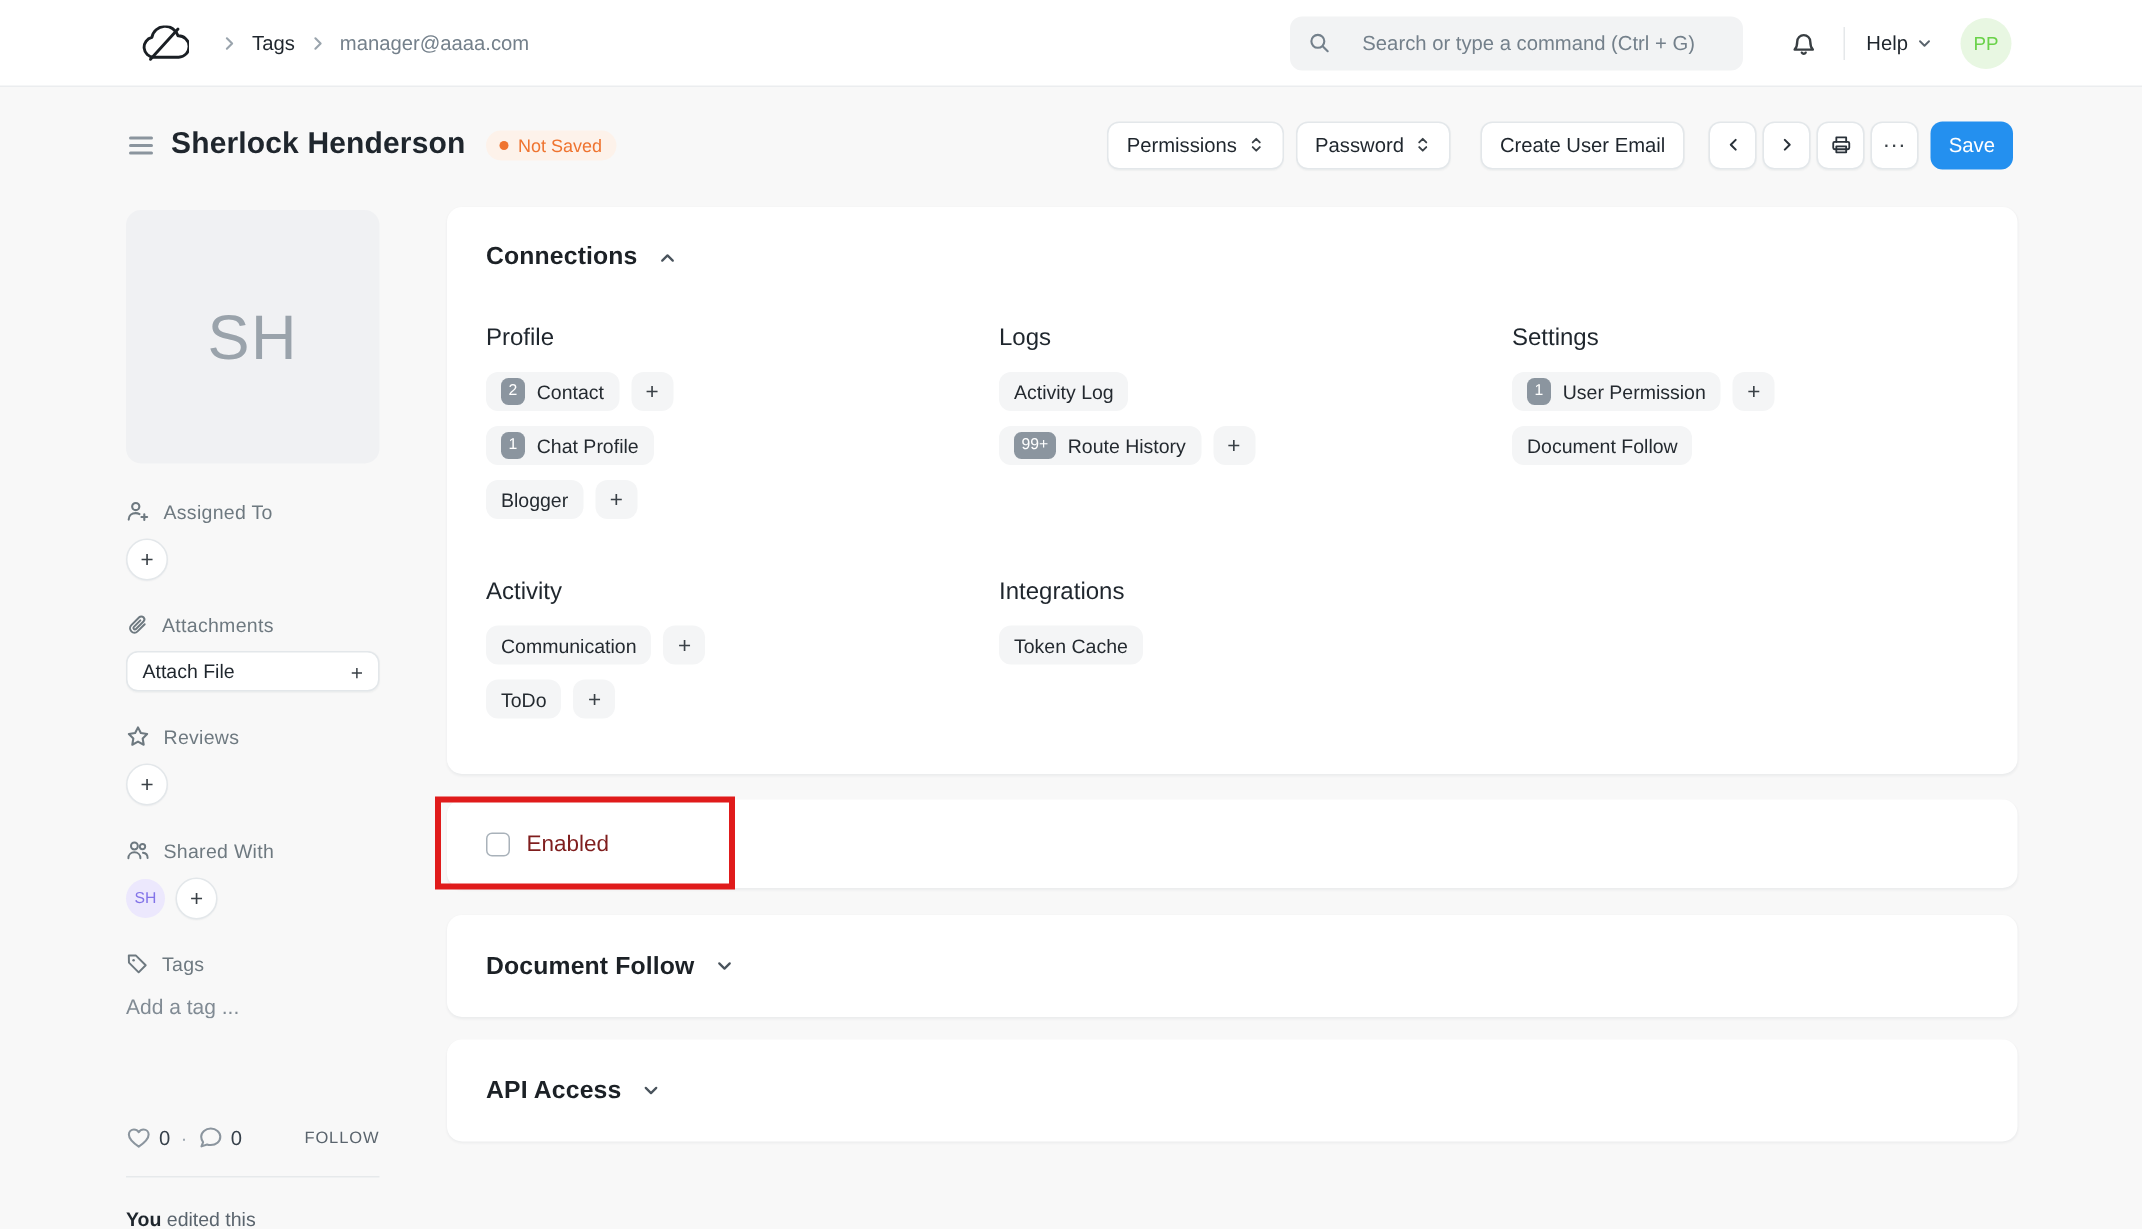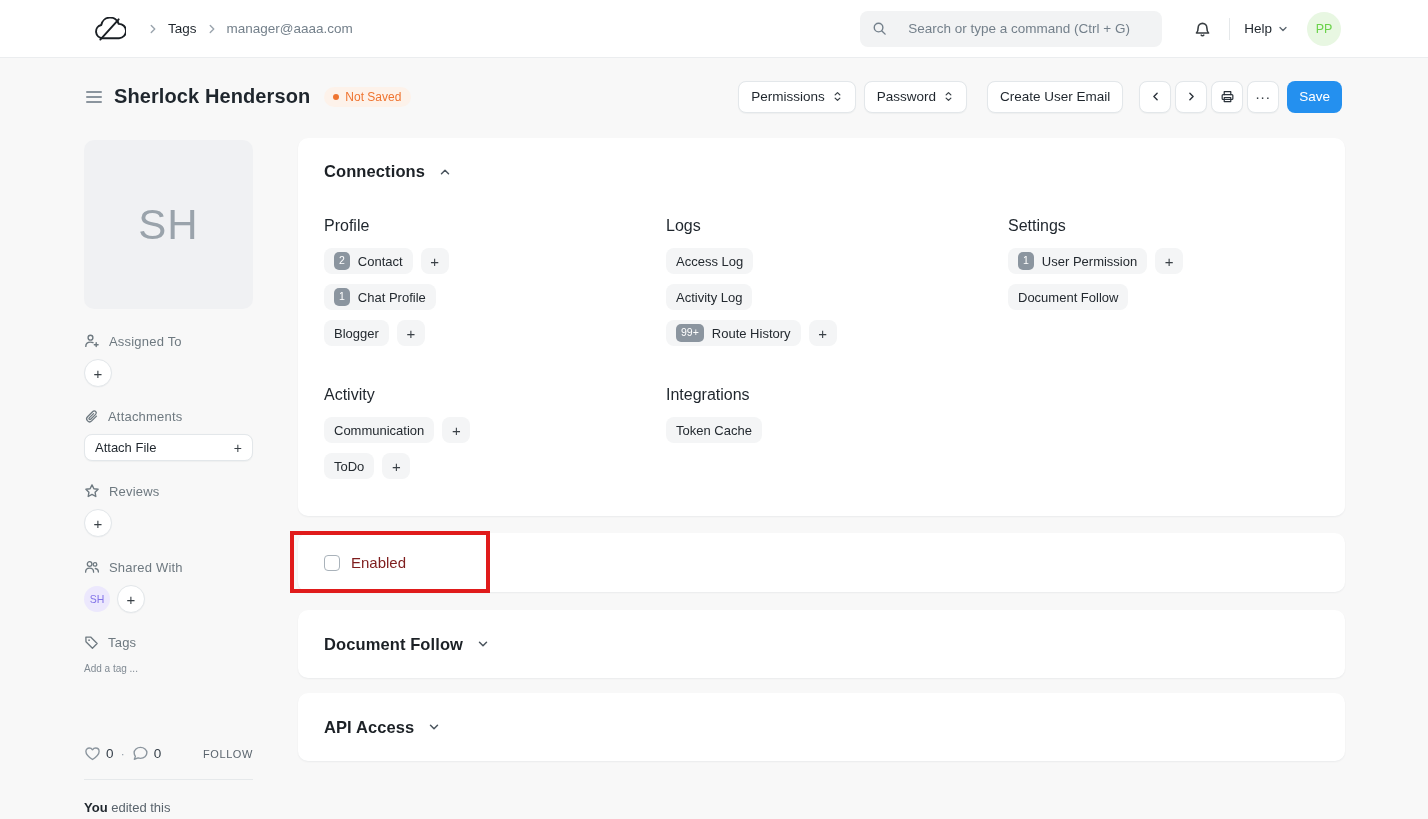--- a/index.html
+++ b/index.html
@@ -108,21 +108,21 @@
     border-radius:8px;display:flex;align-items:center;justify-content:space-between;
     padding:0 10px;font-size:13px;color:var(--text-dark);
     box-shadow:0 .5px 1px rgba(25,39,52,.04);
   }
   .attach-btn .plus{color:#3a4147;font-size:14px;}
   .shared-row{display:flex;align-items:center;gap:7px;}
   .avatar-sh-small{
     width:26px;height:26px;border-radius:50%;background:#ece8fd;color:#8273e8;
     font-size:10.5px;display:flex;align-items:center;justify-content:center;
   }
-  .tag-input{border:none;background:transparent;outline:none;font-size:10px;color:var(--text-dark);width:150px;font-family:inherit;}
+  .tag-input{border:none;background:transparent;outline:none;font-size:14px;color:var(--text-dark);width:150px;font-family:inherit;}
   .tag-input::placeholder{color:#818b94;}
   .likes-row{display:flex;align-items:center;margin-top:69px;}
   .likes-row .cnt{font-size:13.5px;color:#36404a;margin-left:5px;}
   .likes-row .sep{color:#9aa4ad;margin:0 7px;font-size:13px;}
   .follow-btn{margin-left:auto;font-size:11px;font-weight:500;color:#5a646d;letter-spacing:.6px;}
   .side-divider{border-top:1px solid #e6e9eb;margin-top:17px;}
   .edited-line{margin-top:19px;font-size:13px;color:#5a646d;line-height:1.45;}
   .edited-line b{color:var(--text-dark);font-weight:700;}
 
   
@@ -382,25 +382,20 @@
             <button class="pill">
               <span>Blogger</span>
             </button>
             <button class="add-btn">+</button>
           </div>
         </div>
         <div>
           <div class="conn-group-title">Logs</div>
           <div class="conn-row">
             <button class="pill">
-              <span>Access Log</span>
-            </button>
-          </div>
-          <div class="conn-row">
-            <button class="pill">
               <span>Activity Log</span>
             </button>
           </div>
           <div class="conn-row">
             <button class="pill">
               <span class="count-badge">99+</span>
               <span>Route History</span>
             </button>
             <button class="add-btn">+</button>
           </div>

